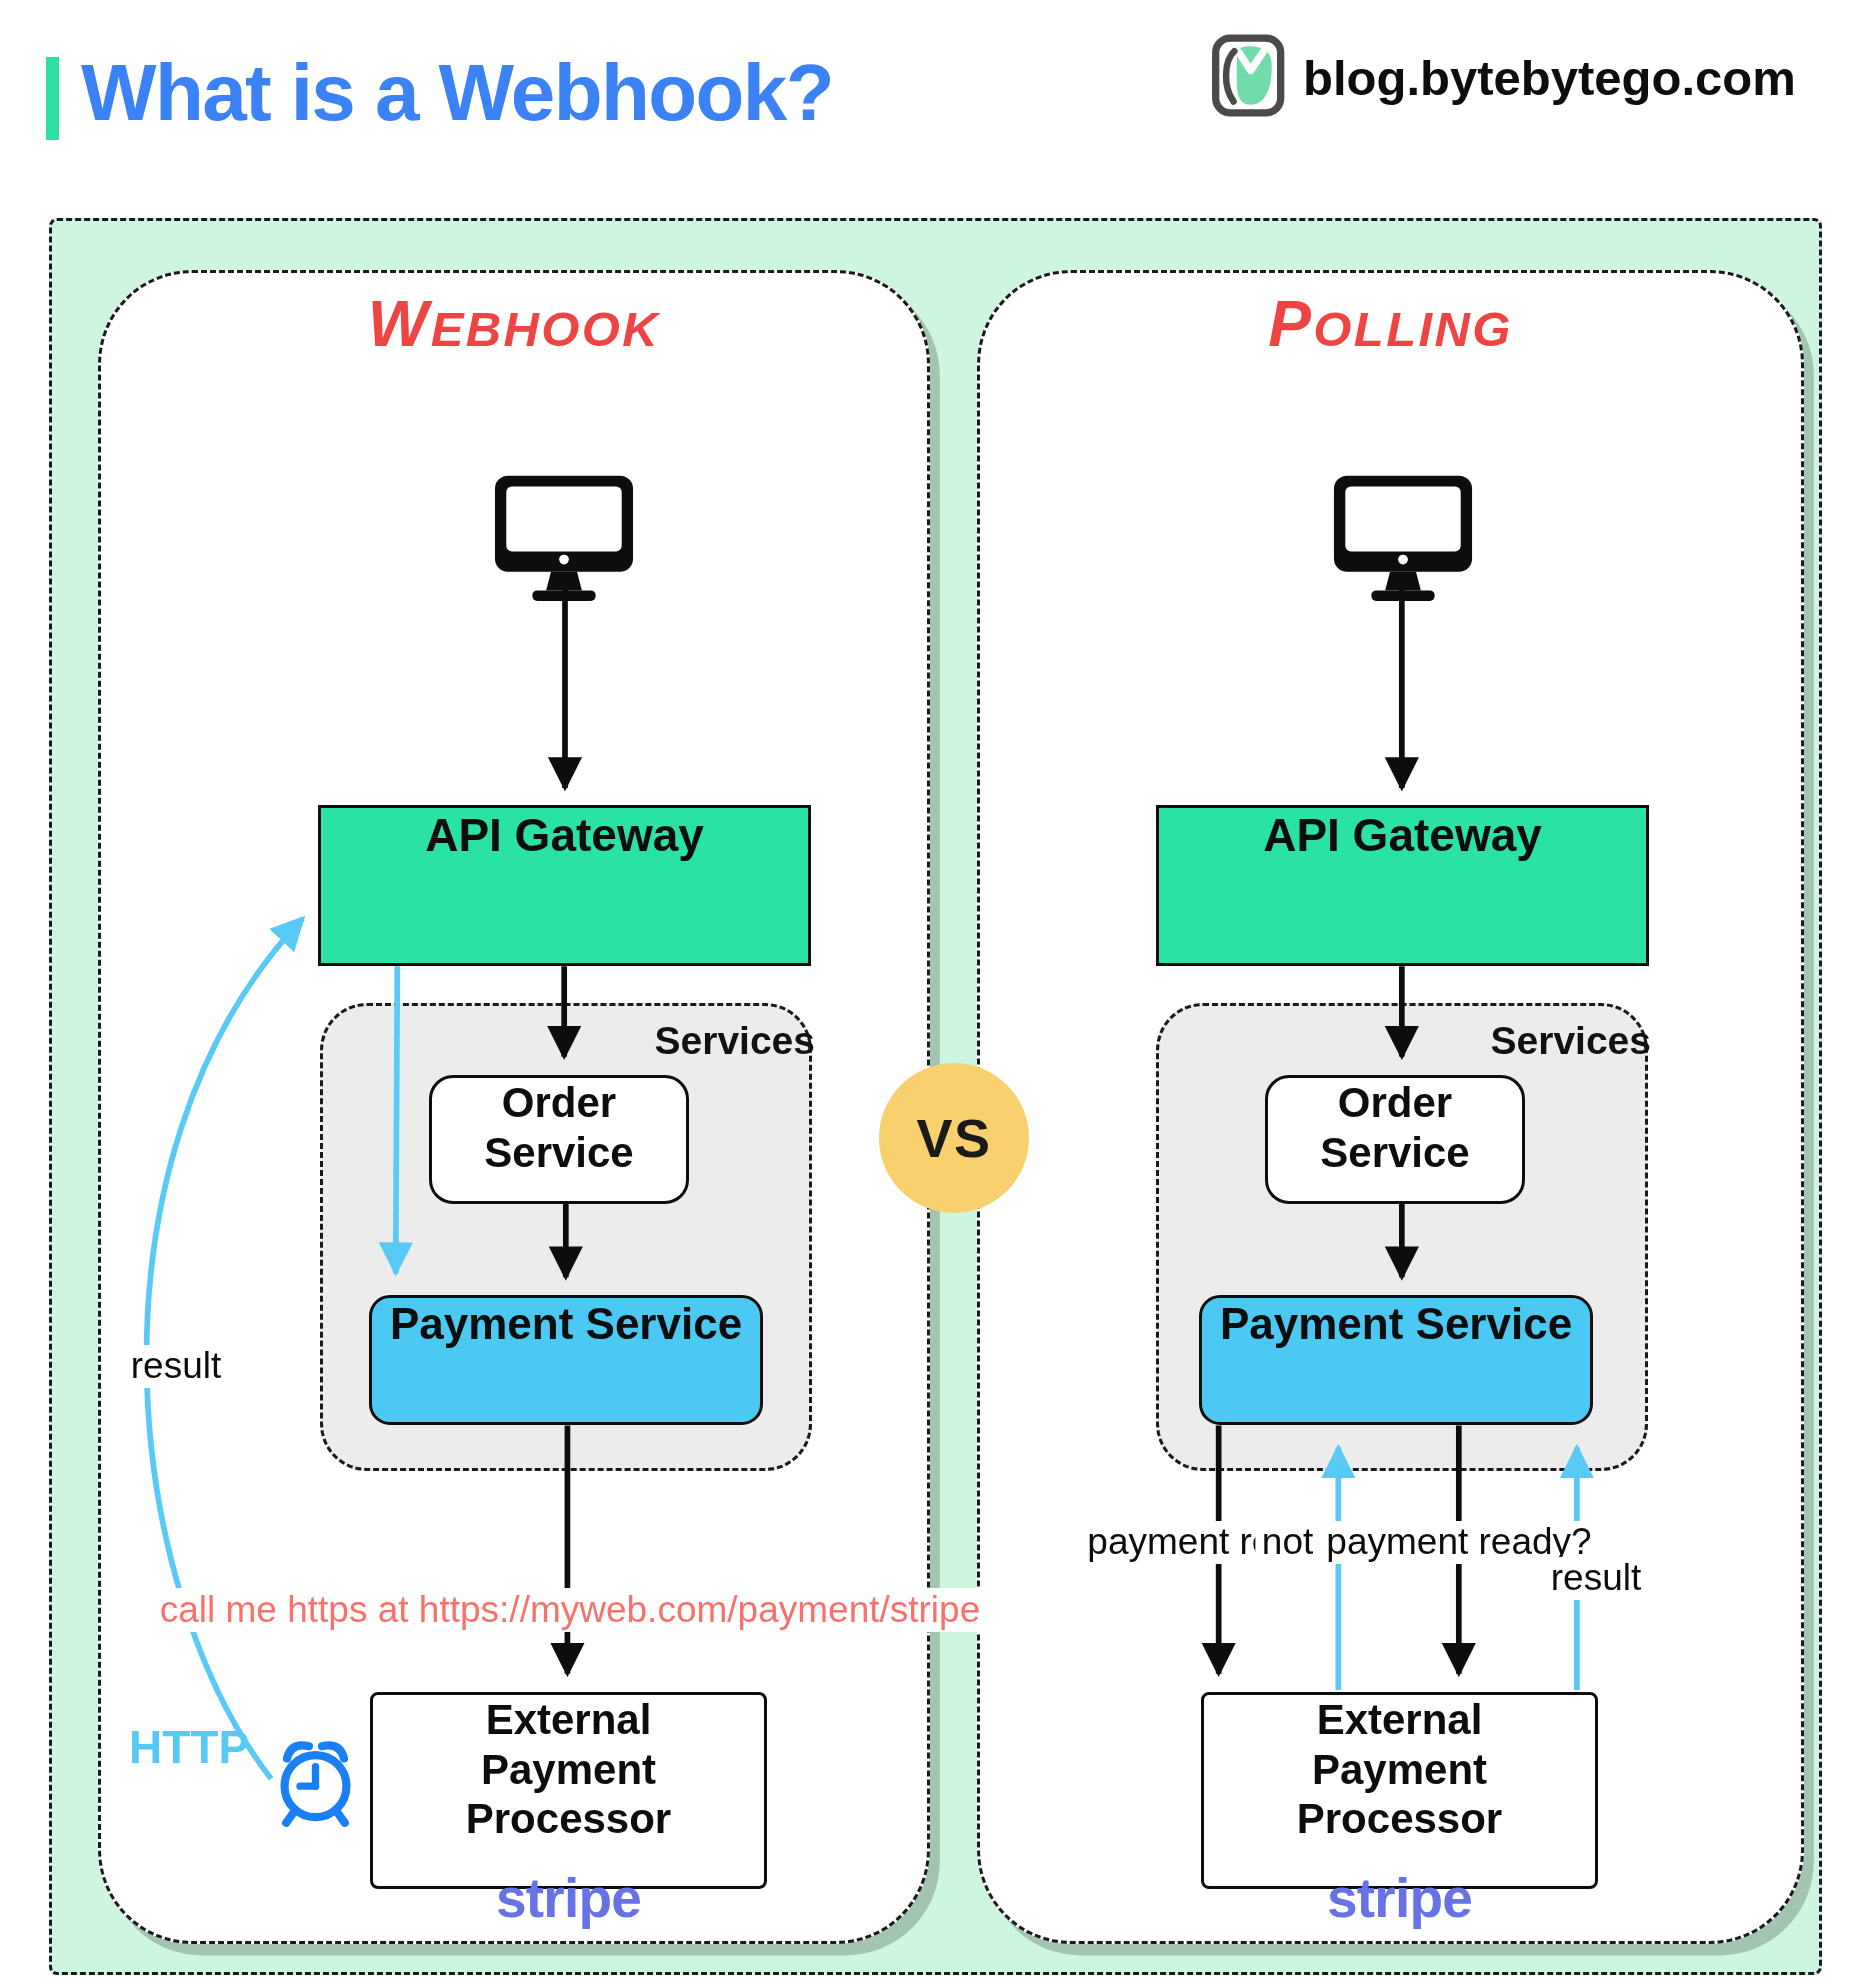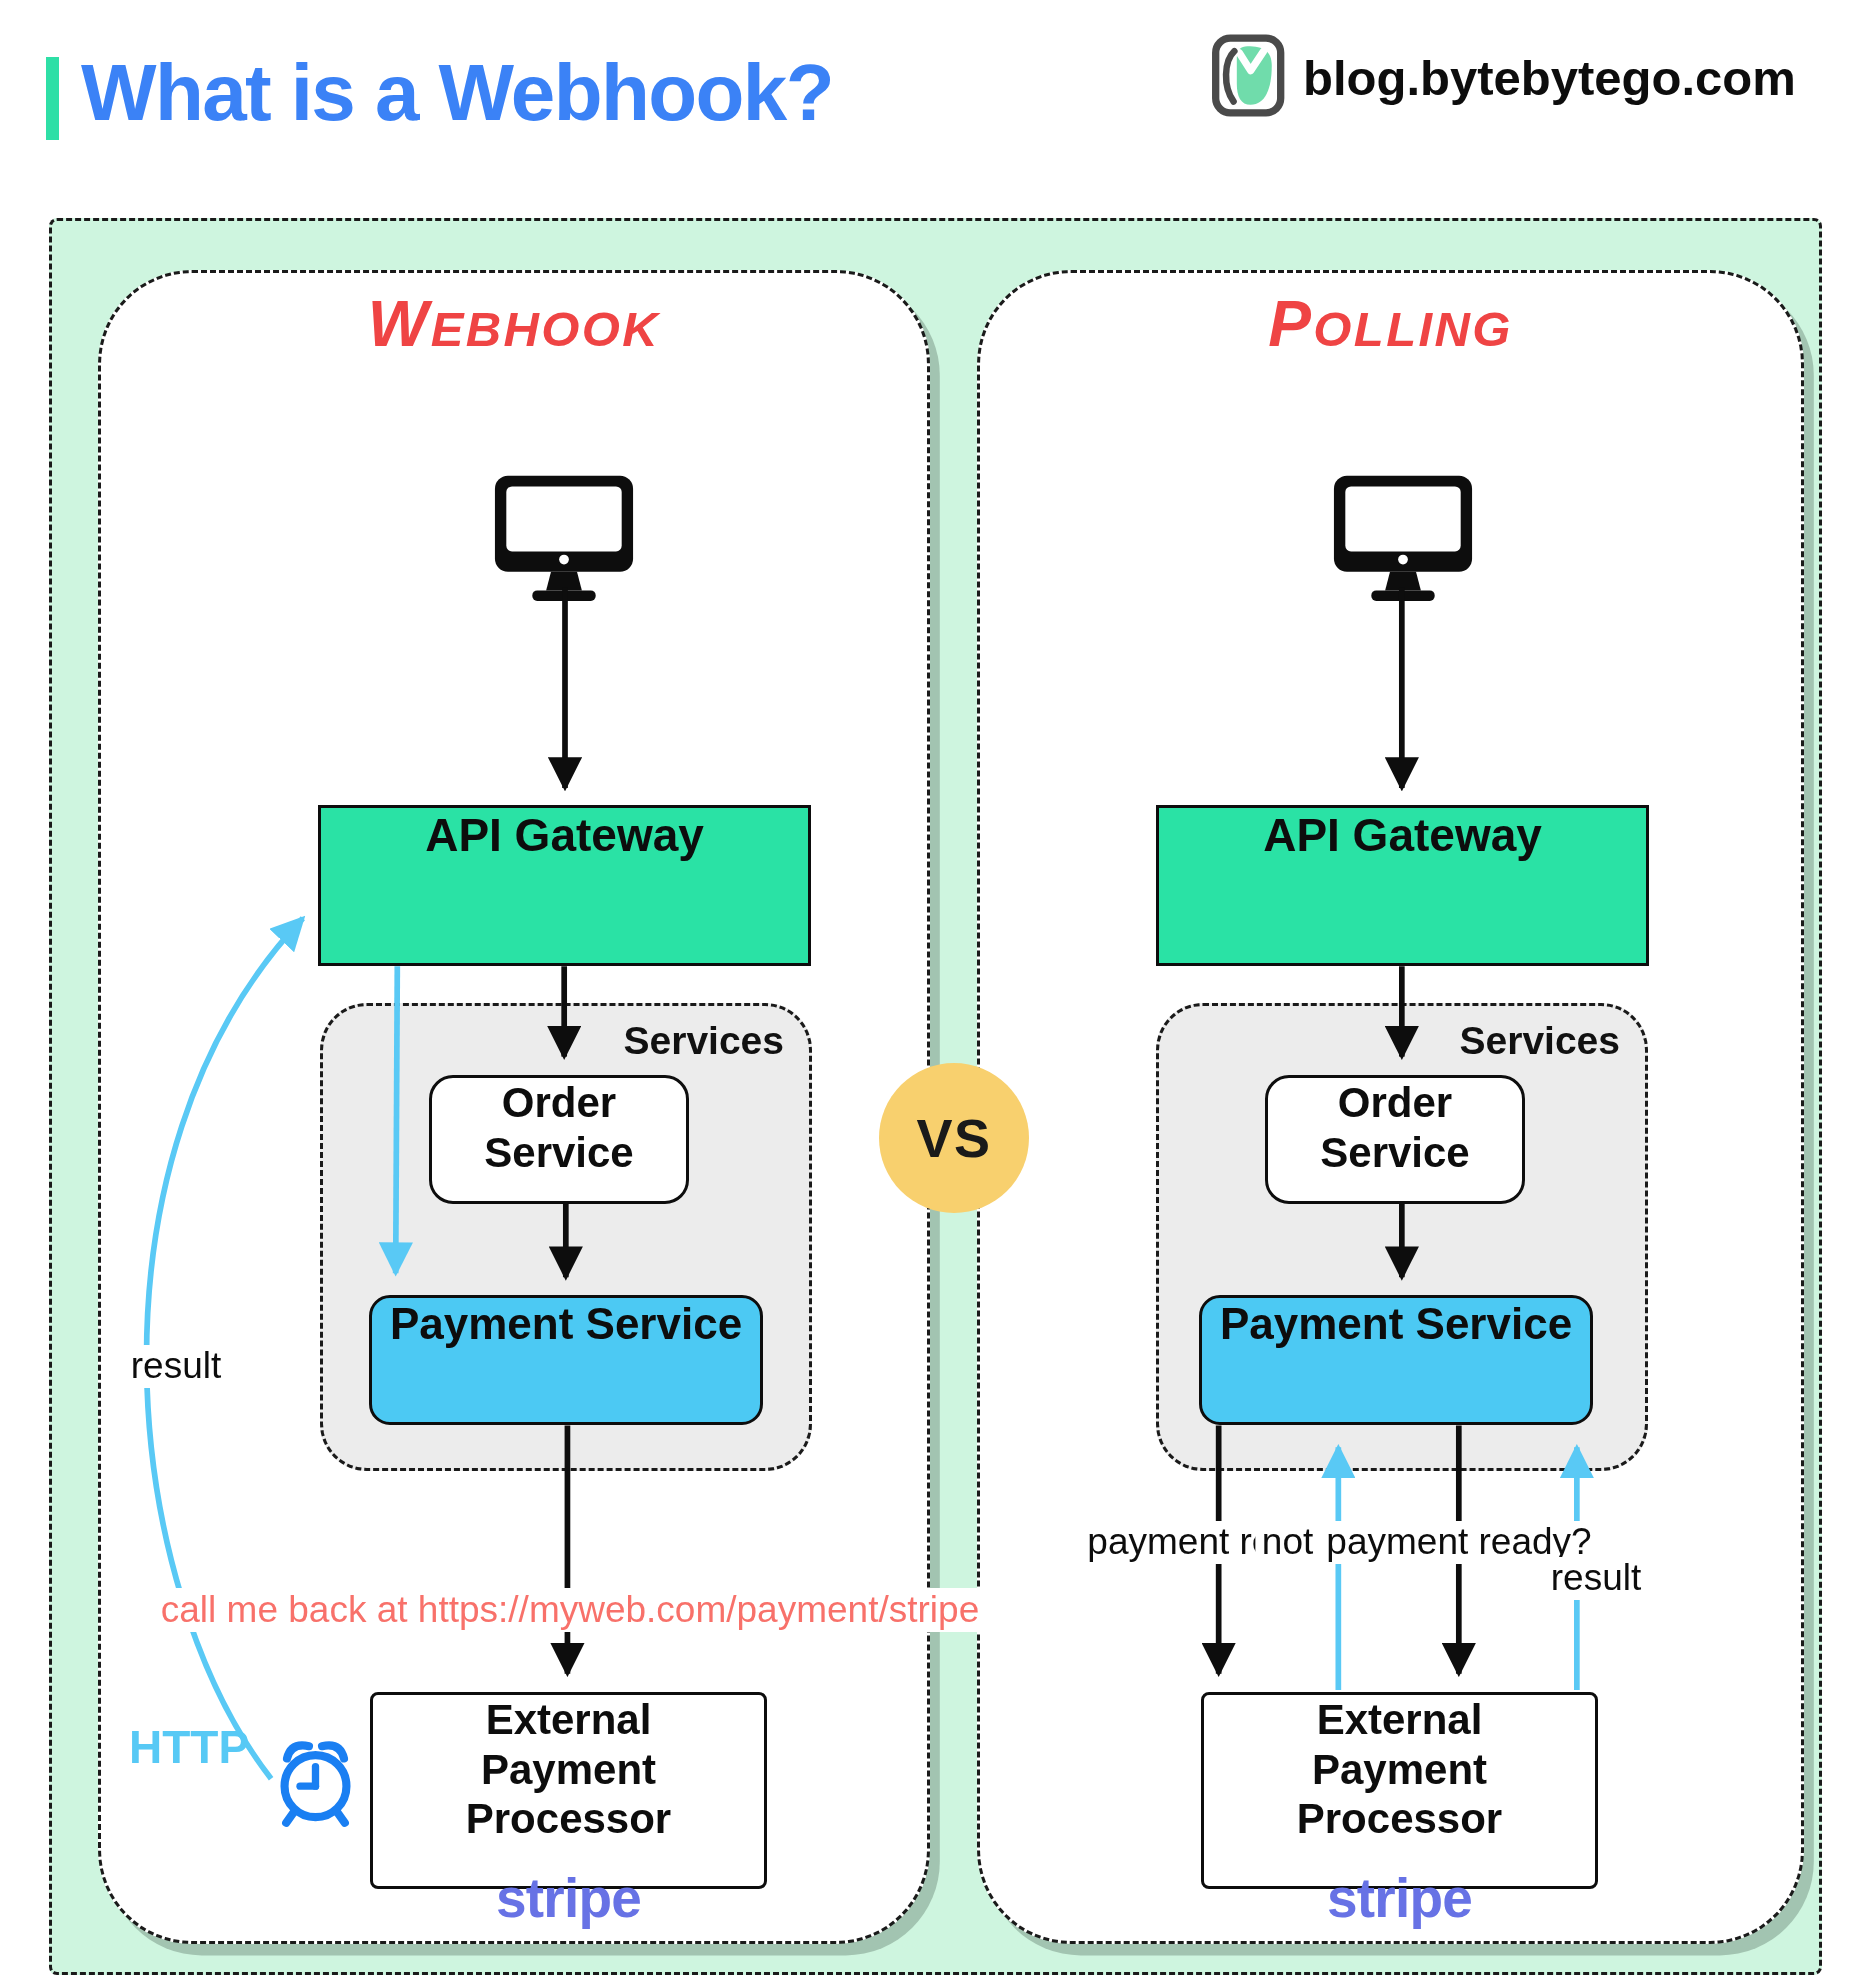--- a/index.html
+++ b/index.html
@@ -42,21 +42,21 @@
   .box .ln{display:block;line-height:1.18;}
   .gateway{width:493px;height:161px;background:#2ae2a5;font-size:46px;border-radius:0;}
   .gw-left{left:318px;top:805px;}
   .gw-right{left:1156px;top:805px;}
   .services{
     position:absolute;width:492px;height:468px;top:1003px;background:#ececec;
     border:3.3px dashed #1a1a1a;border-radius:47px;box-sizing:border-box;z-index:2;
   }
   .sv-left{left:320px;}
   .sv-right{left:1156px;}
-  .services-label{position:absolute;top:1019px;font-size:39px;font-weight:bold;z-index:3;}
+  .services-label{position:absolute;top:1019px;font-size:39px;font-weight:bold;z-index:3;margin-left:31px;}
   .svl-left{left:784px;transform:translateX(-100%);}
   .svl-right{left:1620px;transform:translateX(-100%);}
   .order{width:260px;height:129px;background:#ffffff;font-size:42px;border-radius:24px;}
   .or-left{left:429px;top:1075px;}
   .or-right{left:1265px;top:1075px;}
   .payment{width:394px;height:130px;background:#4cc9f3;font-size:44px;border-radius:21px;}
   .pm-left{left:369px;top:1295px;}
   .pm-right{left:1199px;top:1295px;}
   .external{width:397px;height:197px;background:#ffffff;font-size:42px;border-radius:8px;}
   .ex-left{left:370px;top:1692px;}
@@ -198,21 +198,21 @@
     <path d="M27 30 Q32 10 54 15" fill="none" stroke="#1a7ff2" stroke-width="10" stroke-linecap="round"></path>
     <path d="M97 30 Q92 10 70 15" fill="none" stroke="#1a7ff2" stroke-width="10" stroke-linecap="round"></path>
     <path d="M36 95 L26 109" stroke="#1a7ff2" stroke-width="10" stroke-linecap="round"></path>
     <path d="M88 95 L98 109" stroke="#1a7ff2" stroke-width="10" stroke-linecap="round"></path>
   </svg>
 
   <div class="mask-label result-left">result</div>
   <div class="http-label">HTTP</div>
 
   <div class="mask-label red-note" style="left:570px;top:1588px;">
-    <span class="ln">call me back at</span>
+    <span class="ln">call me https at</span>
     <span class="ln">https://myweb.com/payment/stripe</span>
   </div>
 
   <div class="mask-label pl-1">
     <span class="ln">payment</span>
     <span class="ln">ready?</span>
   </div>
   <div class="mask-label pl-2">
     <span class="ln">not</span>
     <span class="ln">ready</span>

